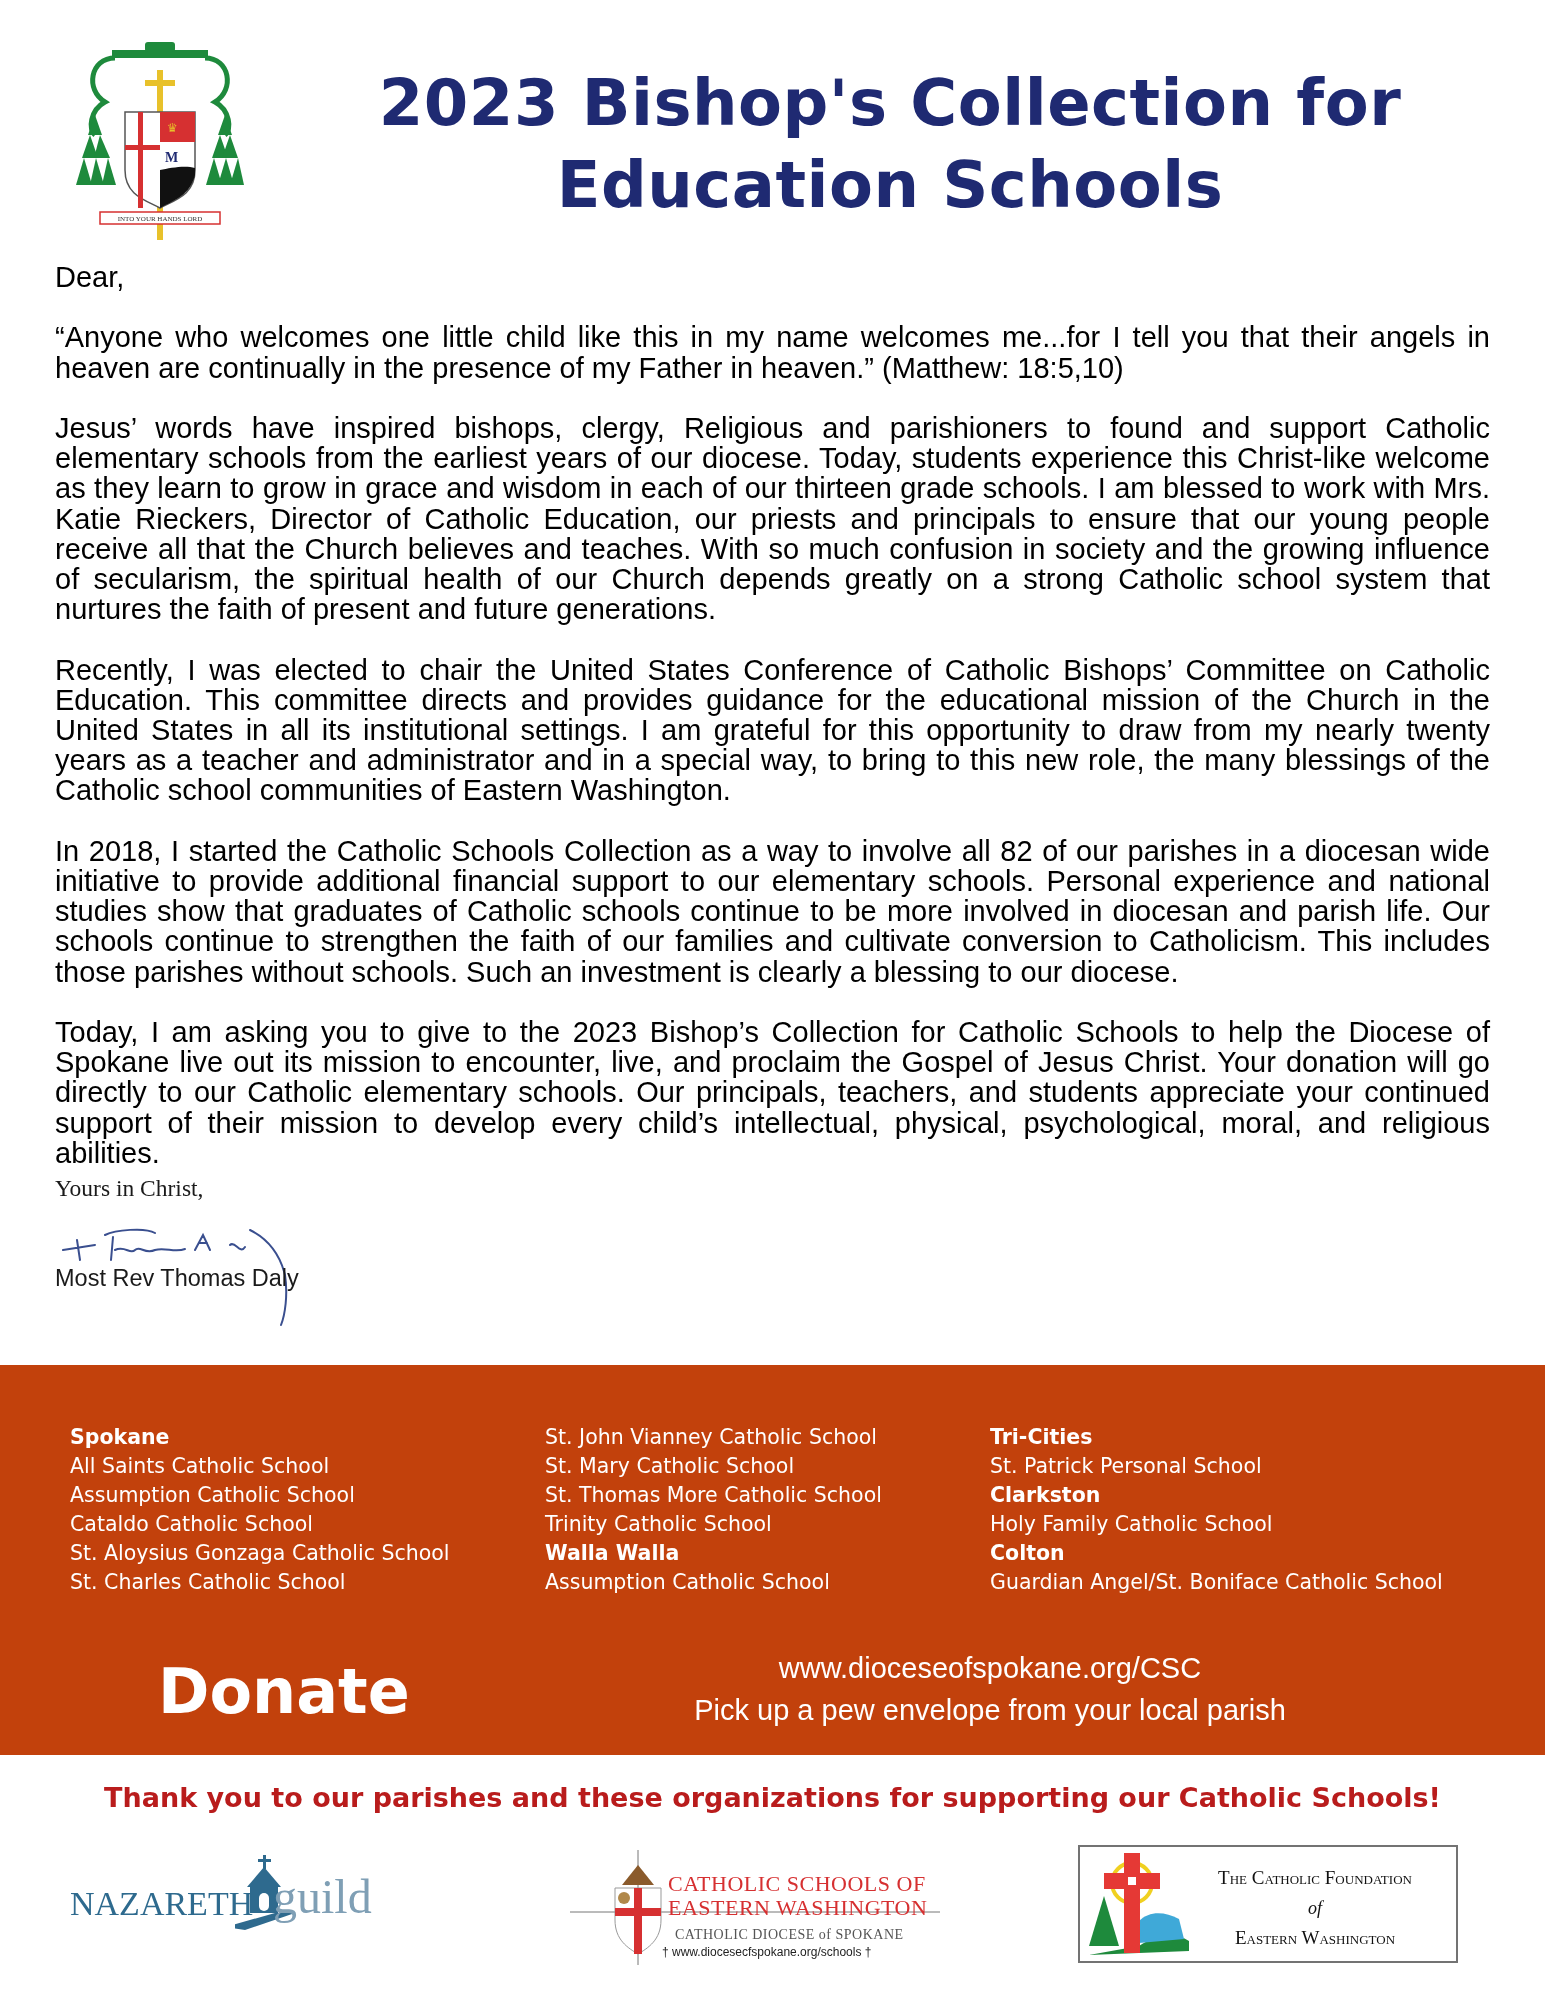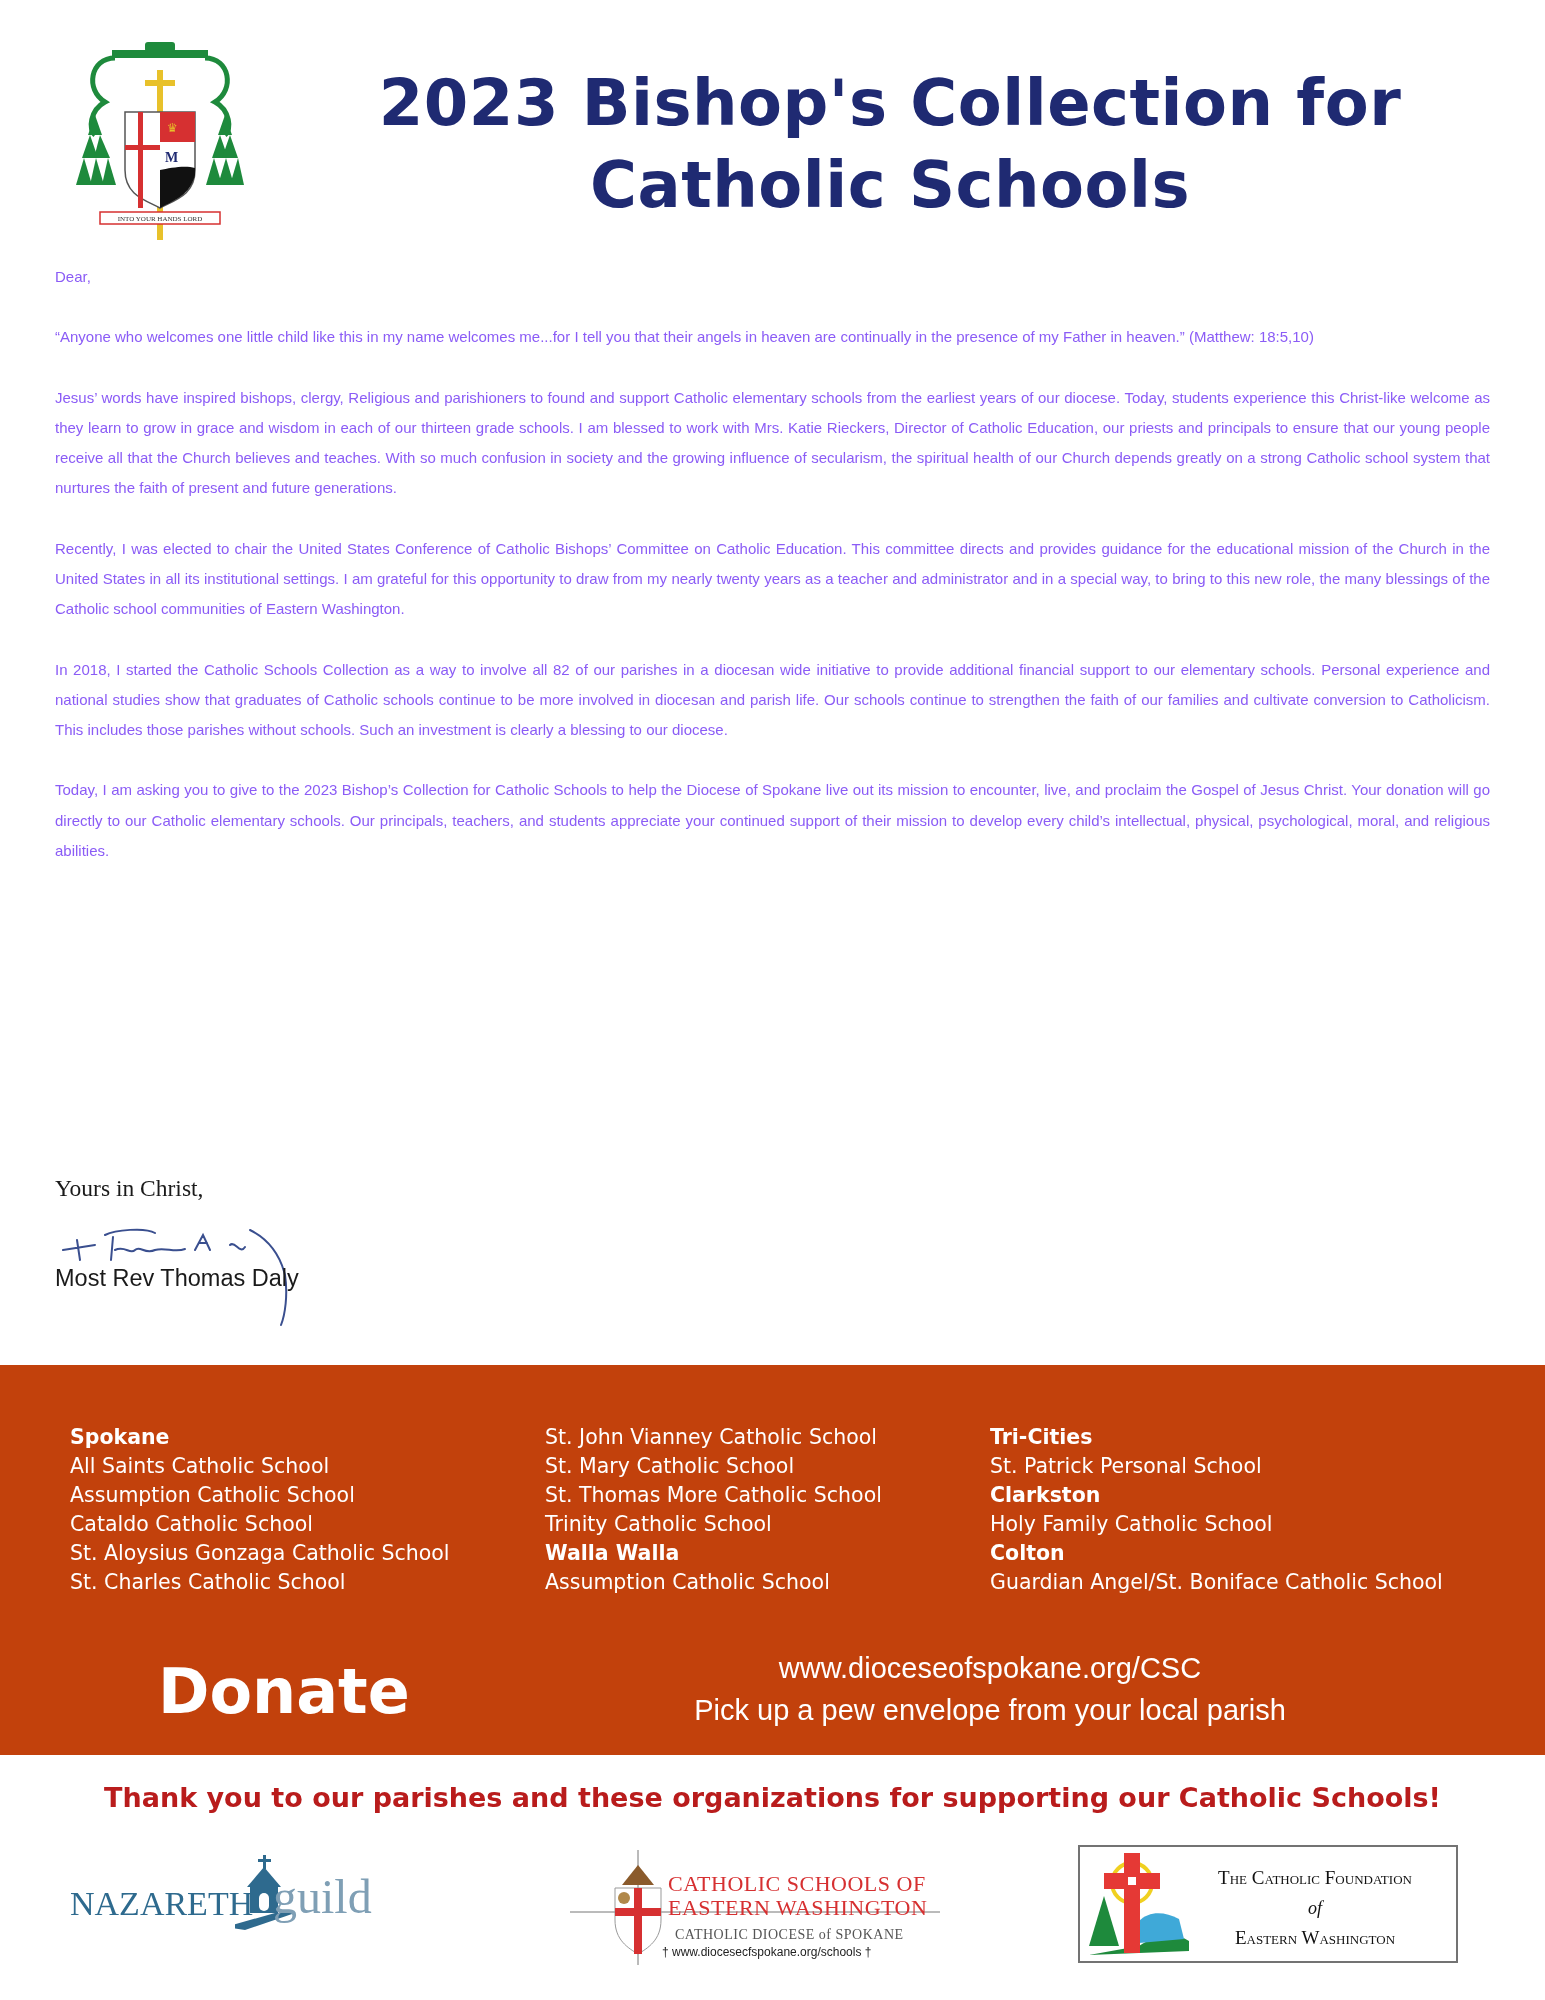--- a/index.html
+++ b/index.html
@@ -3,22 +3,22 @@
 <meta charset="utf-8">
 <style>
   html, body { margin: 0; padding: 0; background: #ffffff; }
   body { width: 1545px; height: 2000px; position: relative; overflow: hidden;
          font-family: "Liberation Sans", "DejaVu Sans", sans-serif; color: #1a1a1a; }
   .crest { position: absolute; left: 70px; top: 40px; width: 180px; height: 210px; }
   .title { position: absolute; left: 300px; top: 62px; width: 1180px; text-align: center;
            font-family: "DejaVu Sans", sans-serif; font-weight: bold; font-size: 64px;
            line-height: 82px; color: #1f2a72; letter-spacing: 0.5px; }
   .letter { position: absolute; left: 55px; top: 262px; width: 1435px;
-            font-family: "Liberation Sans", sans-serif; font-size: 15px; line-height: 30.2px;
-            color: #8b5cf6; }
+            font-family: "Liberation Sans", sans-serif; font-size: 29px; line-height: 30.2px;
+            color: #000000; }
   .letter p { margin: 0 0 30.2px 0; text-align: justify; }
   .letter p.salutation { margin-bottom: 30.2px; }
   .closing { position: absolute; left: 55px; top: 1175px; font-size: 23.5px;
              font-family: Liberation Serif, serif; color: #1a1a1a; }
   .signature { position: absolute; left: 55px; top: 1215px; width: 300px; height: 120px; }
   .signer { position: absolute; left: 55px; top: 1265px; font-size: 23.5px;
             font-family: "Liberation Sans", sans-serif; color: #1a1a1a; }
   .band { position: absolute; left: 0; top: 1365px; width: 1545px; height: 390px; background: #c2410c; }
   .schools { position: absolute; top: 58px; color: #ffffff; font-family: "DejaVu Sans", sans-serif;
              font-size: 20.5px; line-height: 29px; }
@@ -81,21 +81,21 @@
   <path d="M90 130 C100 128 115 125 125 128 V135 C120 155 105 160 90 168 Z" fill="#111"></path>
   <text x="95" y="122" font-size="14" fill="#1f2a72" font-family="Liberation Serif, serif" font-weight="bold">M</text>
   <text x="97" y="92" font-size="12" fill="#e8c12a">♛</text>
 
   <rect x="30" y="172" width="120" height="12" fill="#fff" stroke="#d63031" stroke-width="1.5"></rect>
   <text x="90" y="181" font-size="7" text-anchor="middle" fill="#333" font-family="Liberation Serif, serif">INTO YOUR HANDS LORD</text>
 </svg>
 
 <div class="title">
   <div>2023 Bishop's Collection for</div>
-  <div>Catholic Schools</div>
+  <div>Education Schools</div>
 </div>
 
 <div class="letter">
   <p class="salutation">Dear,</p>
   <p>“Anyone who welcomes one little child like this in my name welcomes me...for I tell you that their angels in heaven are continually in the presence of my Father in heaven.” (Matthew: 18:5,10)</p>
   <p>Jesus’ words have inspired bishops, clergy, Religious and parishioners to found and support Catholic elementary schools from the earliest years of our diocese. Today, students experience this Christ-like welcome as they learn to grow in grace and wisdom in each of our thirteen grade schools. I am blessed to work with Mrs. Katie Rieckers, Director of Catholic Education, our priests and principals to ensure that our young people receive all that the Church believes and teaches. With so much confusion in society and the growing influence of secularism, the spiritual health of our Church depends greatly on a strong Catholic school system that nurtures the faith of present and future generations.</p>
   <p>Recently, I was elected to chair the United States Conference of Catholic Bishops’ Committee on Catholic Education. This committee directs and provides guidance for the educational mission of the Church in the United States in all its institutional settings. I am grateful for this opportunity to draw from my nearly twenty years as a teacher and administrator and in a special way, to bring to this new role, the many blessings of the Catholic school communities of Eastern Washington.</p>
   <p>In 2018, I started the Catholic Schools Collection as a way to involve all 82 of our parishes in a diocesan wide initiative to provide additional financial support to our elementary schools. Personal experience and national studies show that graduates of Catholic schools continue to be more involved in diocesan and parish life. Our schools continue to strengthen the faith of our families and cultivate conversion to Catholicism. This includes those parishes without schools. Such an investment is clearly a blessing to our diocese.</p>
   <p>Today, I am asking you to give to the 2023 Bishop’s Collection for Catholic Schools to help the Diocese of Spokane live out its mission to encounter, live, and proclaim the Gospel of Jesus Christ. Your donation will go directly to our Catholic elementary schools. Our principals, teachers, and students appreciate your continued support of their mission to develop every child’s intellectual, physical, psychological, moral, and religious abilities.</p>
 </div>

